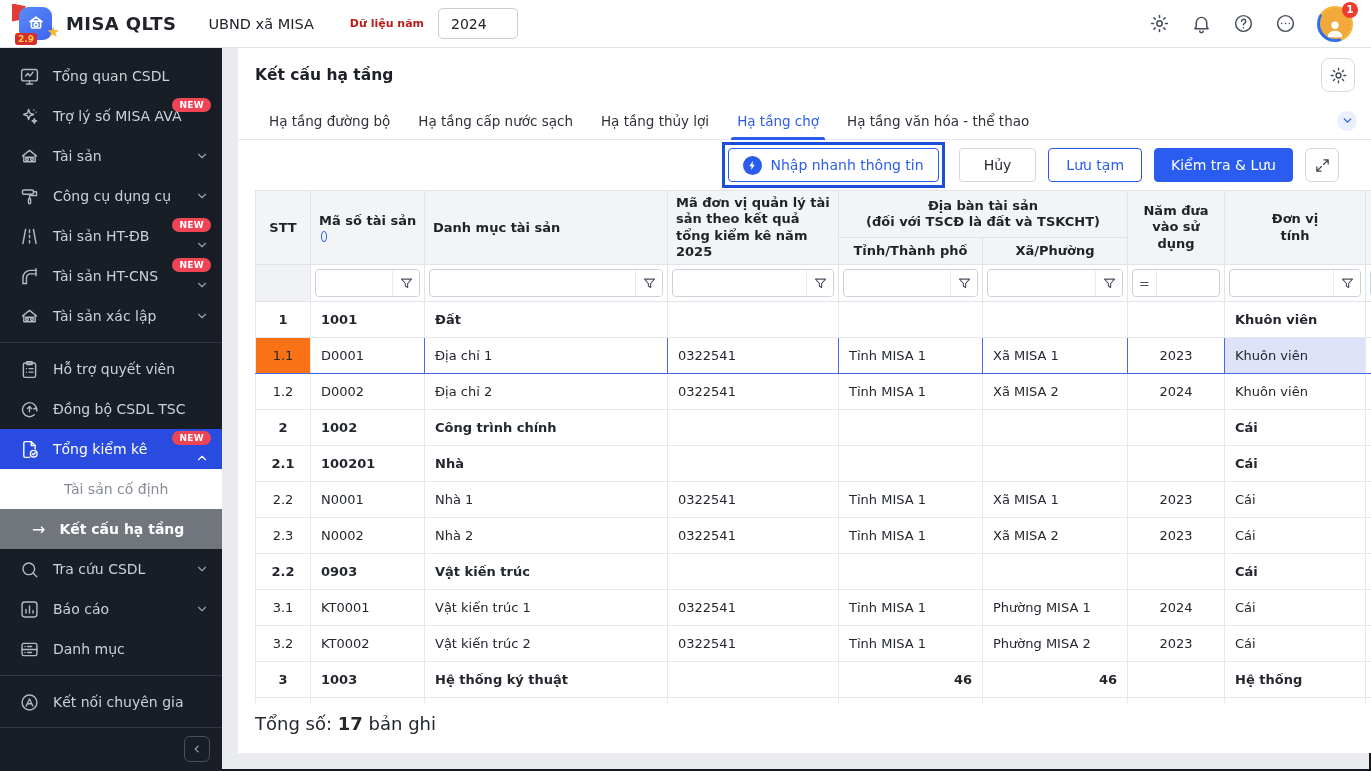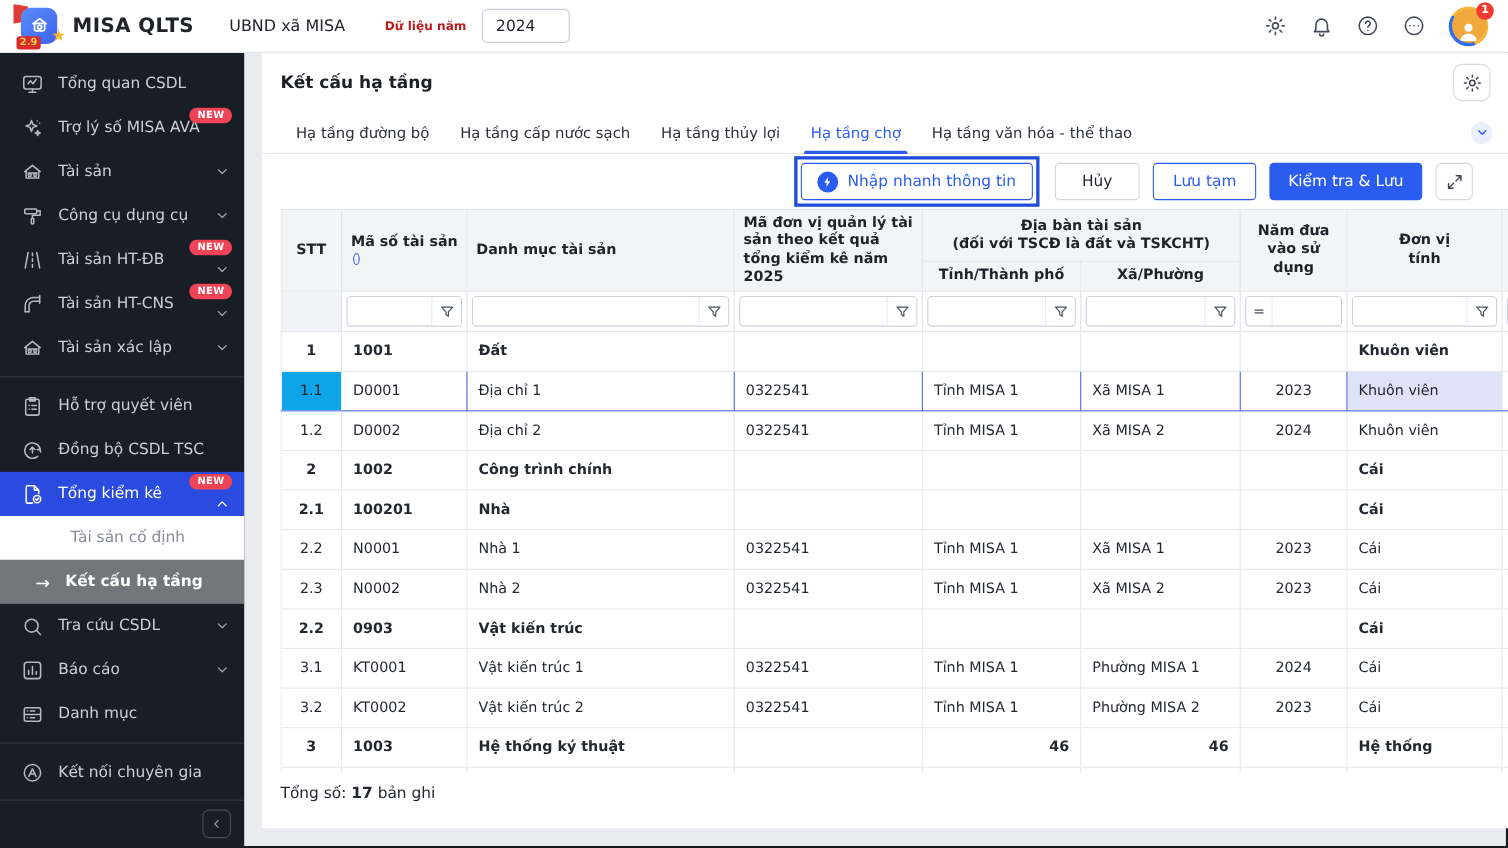--- a/index.html
+++ b/index.html
@@ -111,23 +111,23 @@
         justify-content:center;color:#49525f;cursor:pointer;flex:none;background:#fff;}
   .fbtn svg{width:15px;height:15px;}
   .feq{width:24px;text-align:center;color:#49525f;font-size:13px;flex:none;border-right:1px solid #e8eaee;align-self:stretch;display:flex;align-items:center;justify-content:center;}
   tbody td{height:36px;padding:0 10px;background:#fff;}
   td.c-stt{text-align:center;padding:0 4px;}
   td.c-nam{text-align:center;}
   td.right{text-align:right;}
   tr.bold td{font-weight:bold;}
   tr.sel td{border-top:1px solid #4a66ea;border-bottom:1px solid #4a66ea;}
   tr.sel td.ebox{border-left:1px solid #4a66ea;border-right:1px solid #4a66ea;}
-  tr.sel td.c-stt{background:#0ea5e9;}
+  tr.sel td.c-stt{background:#f97316;}
   tr.sel td.c-dv{background:#dfe3f9;}
-  .grid-footer{margin:10px 0 0 17px;font-size:14px;color:#23272e;}
+  .grid-footer{margin:10px 0 0 17px;font-size:18px;color:#23272e;}
   .grid-footer b{font-weight:bold;}
   col.c-stt{width:55px;}col.c-ma{width:114px;}col.c-dm{width:243px;}col.c-mdv{width:171px;}
   col.c-tinh{width:144px;}col.c-xa{width:145px;}col.c-nam{width:97px;}col.c-dv{width:141px;}
   col.c-x{width:14px;}
 </style>
 </head>
 <body>
 
 <div class="screen">
 

